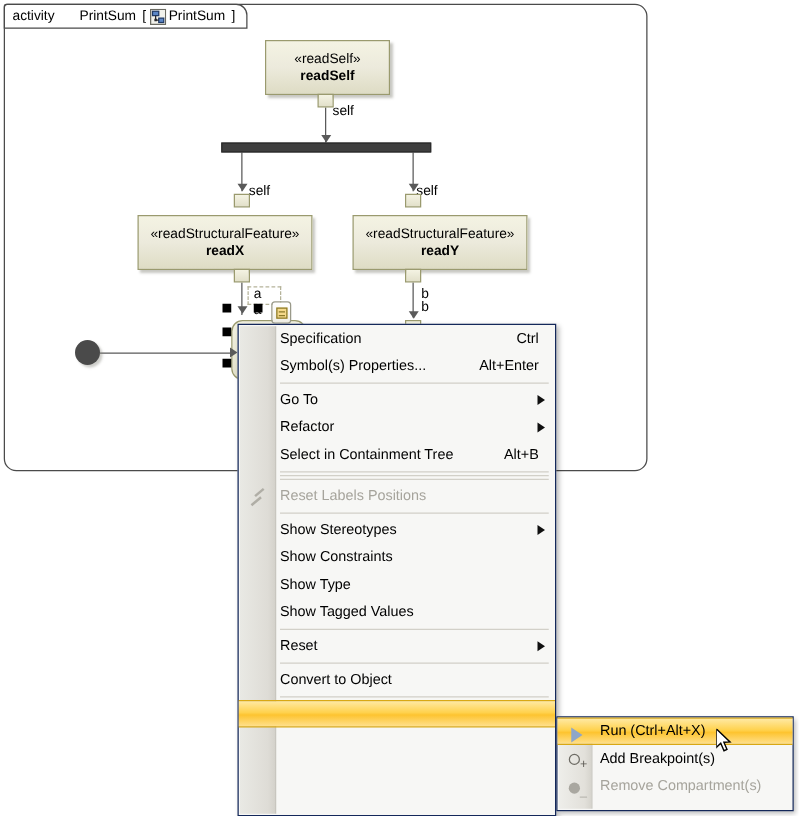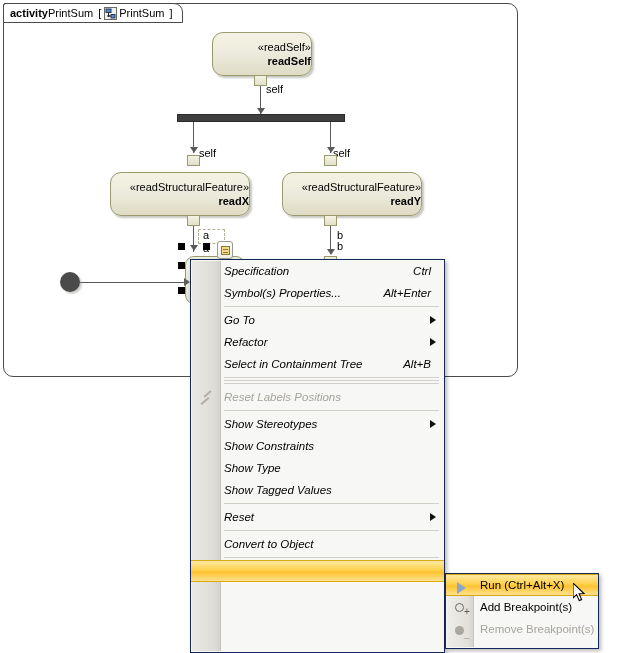--- a/index.html
+++ b/index.html
@@ -35,41 +35,41 @@
     border-radius: 3px 9px 0 0;
     background: #ffffff;
     display: flex;
     align-items: center;
     box-sizing: border-box;
     font-size: 11px;
     color: #000;
     white-space: nowrap;
     z-index: 4;
   }
-  .frame-tab .kw { font-weight: bold; margin-right: 0; }
+  .frame-tab .kw { font-weight: normal; margin-right: 20px; }
   .frame-tab .nm { margin-right: 3px; }
   .frame-tab .brk { margin: 0 2px; }
   .tab-icon {
     width: 13px; height: 13px;
     margin: 0 2px 0 1px;
     position: relative;
     display: inline-block;
   }
 
   
   .act-node {
     position: absolute;
     box-sizing: border-box;
     border: 1px solid #9a9a6e;
-    border-radius: 11px;
+    border-radius: 0;
     background: linear-gradient(to bottom, #f4f3e3 0%, #eceadc 50%, #dedcc4 100%);
     box-shadow: 2px 2px 2px rgba(130,130,120,0.45);
     display: flex;
     flex-direction: column;
-    align-items: flex-end;
+    align-items: center;
     justify-content: center;
     font-size: 11px;
     color: #000;
     z-index: 2;
   }
   .act-node .stereo { font-size: 11px; line-height: 13px; }
   .act-node .name { font-weight: bold; font-size: 11px; line-height: 14px; }
 
   .pin {
     position: absolute;
@@ -179,21 +179,20 @@
   
   .menu {
     position: absolute;
     box-sizing: border-box;
     background: #f7f7f5;
     border: 1px solid #14285a;
     z-index: 20;
     font-size: 11.5px;
     color: #000;
     box-shadow: 2px 2px 4px rgba(0,0,0,0.28);
-    font-style: italic;
   }
   .menu .gutter {
     position: absolute;
     left: 1px; top: 1px; bottom: 1px;
     width: 28px;
     background: linear-gradient(to right, #e9e9e4 0%, #dedcd6 80%, #d4d2cb 100%);
     border-right: 1px solid #c8c6bf;
   }
   .menu .items { position: relative; z-index: 2; }
 
@@ -504,21 +503,21 @@
       <div class="sep"></div>
 
       <div class="mi highlight">
         
         
       </div>
 
     </div>
   </div>
 
-  <div class="submenu" style="left:445px; top:573px; width:154px; height:76px;">
+  <div class="submenu" style="left:445px; top:573px; width:190px; height:76px;">
     <div class="gutter"></div>
     <div class="items">
 
       <div class="mi highlight">
         <span class="icon-slot">
             <span class="ico-run"></span>
           </span>
         <span class="label">Run (Ctrl+Alt+X)</span>
       </div>
 
@@ -528,21 +527,21 @@
             <span class="ico-bp-add-plus">+</span>
         </span>
         <span class="label">Add Breakpoint(s)</span>
       </div>
 
       <div class="mi disabled">
         <span class="icon-slot">
           <span class="ico-bp-rm"></span>
             <span class="ico-bp-rm-minus">_</span>
         </span>
-        <span class="label">Remove Breakpoint(s)</span>
+        <span class="label">Remove Compartment(s)</span>
       </div>
 
     </div>
   </div>
 
   <div class="cursor" style="left:573px; top:583px;">
     <svg width="14" height="21" viewBox="0 0 14 21">
       <polygon points="0,0 0,15 3.6,11.6 6.2,17.6 8.6,16.6 6.1,10.8 11,10.6" fill="#ffffff" stroke="#000000" stroke-width="1.1" stroke-linejoin="miter"></polygon>
     </svg>
   </div>

